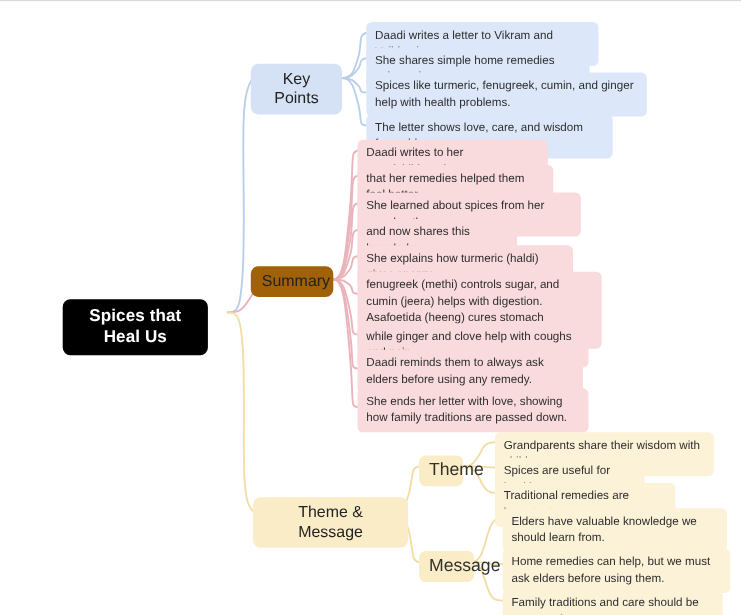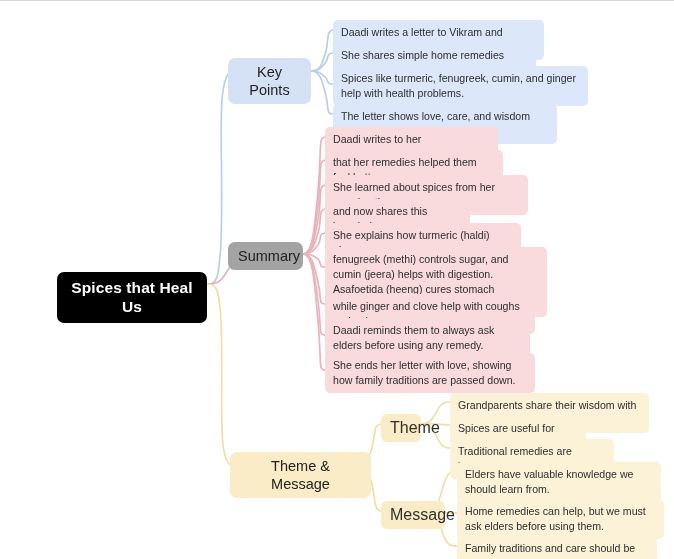--- a/index.html
+++ b/index.html
@@ -86,21 +86,21 @@
     border-radius: 5px;
   }
   .leaf .node-text {
     font-size: 10.6px;
     line-height: 1.42;
     color: #2e2e2e;
   }
 
   
   .c-blue   { background: #d5e2f5; }
-  .c-pink   { background: #a3a3a3; }
+  .c-pink   { background: #a16207; }
   .c-yellow { background: #fbecc8; }
 
   .c-blue-leaf   { background: #dce8fa; }
   .c-pink-leaf   { background: #f9dadd; }
   .c-yellow-leaf { background: #fcf2d8; }
 </style>
 </head>
 <body>
 
 <div id="canvas">
@@ -135,21 +135,21 @@
       <path d="M421,423 C430,423 432,418 436,412 C440,403 443,401 450,401" stroke="#f2dda4"></path>
       <path d="M421,423 C430,423 432,423 436,423 C440,423 443,424 450,424" stroke="#f2dda4"></path>
       <path d="M421,423 C430,423 432,428 436,434 C440,443 443,447 450,447" stroke="#f2dda4"></path>
 
       <path d="M428,510 C437,510 439,500 443,486 C447,472 450,470 457,470" stroke="#f2dda4"></path>
       <path d="M428,510 C437,510 439,510 443,511 C447,512 450,512 457,512" stroke="#f2dda4"></path>
       <path d="M428,510 C437,510 439,521 443,533 C447,544 450,545 457,545" stroke="#f2dda4"></path>
     </g>
   </svg>
 
-  <div class="node root" style="left:57px; top:271px; width:150px;">
+  <div class="node root" style="left:57px; top:271px; width:132px;">
     <span class="node-text">Spices that Heal Us</span>
   </div>
 
   <div class="node branch-label c-blue" style="left:228px; top:57px; width:83px;">
     <span class="node-text">Key Points</span>
   </div>
 
   <div class="node leaf c-blue-leaf" style="left:333px; top:19px; width:211px;">
     <span class="node-text">Daadi writes a letter to Vikram and Vaibhavi.</span>
   </div>
@@ -206,21 +206,21 @@
   <div class="node leaf c-yellow-leaf" style="left:450px; top:392px; width:199px;">
     <span class="node-text">Grandparents share their wisdom with children.</span>
   </div>
   <div class="node leaf c-yellow-leaf" style="left:450px; top:415px; width:136px;">
     <span class="node-text">Spices are useful for health.</span>
   </div>
   <div class="node leaf c-yellow-leaf" style="left:450px; top:438px; width:164px;">
     <span class="node-text">Traditional remedies are important.</span>
   </div>
 
-  <div class="node sub-label c-yellow" style="left:381px; top:500px; width:64px;">
+  <div class="node sub-label c-yellow" style="left:381px; top:500px; width:50px;">
     <span class="node-text">Message</span>
   </div>
 
   <div class="node leaf c-yellow-leaf" style="left:457px; top:498px; width:207px;">
     <span class="node-text">Home remedies can help, but we must ask elders before using them.</span>
   </div>
   <div class="node leaf c-yellow-leaf" style="left:457px; top:461px; width:204px;">
     <span class="node-text">Elders have valuable knowledge we should learn from.</span>
   </div>
   <div class="node leaf c-yellow-leaf" style="left:457px; top:535px; width:200px;">

